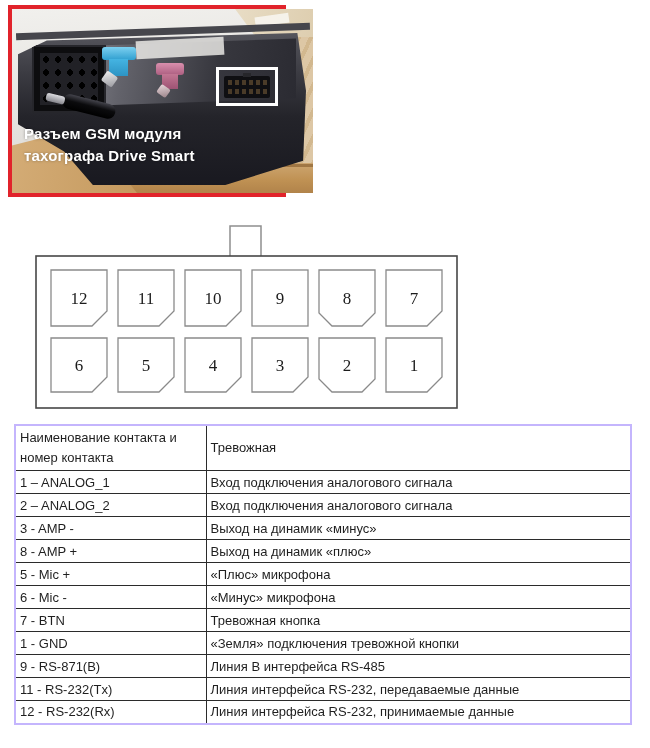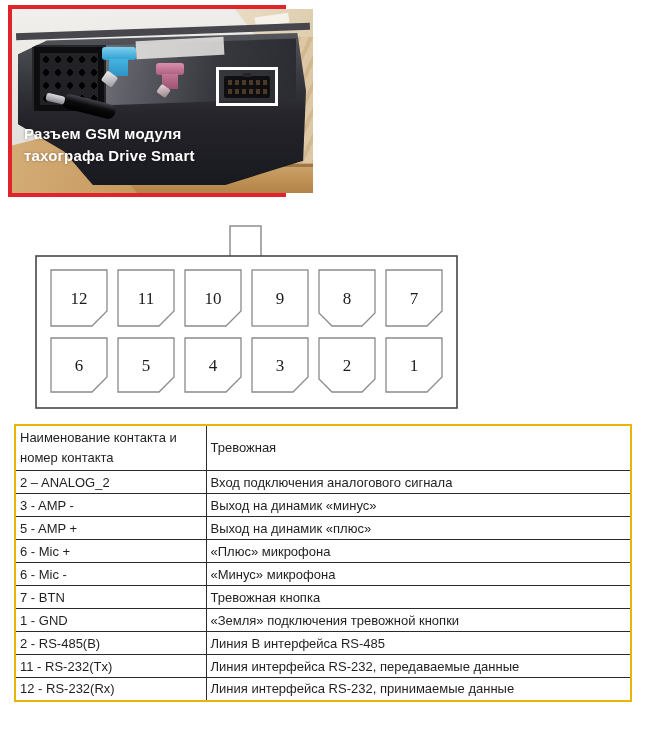--- a/index.html
+++ b/index.html
@@ -63,21 +63,21 @@
                             0 9px #4a3b28,7px 9px #4a3b28,14px 9px #4a3b28,21px 9px #4a3b28,28px 9px #4a3b28,35px 9px #4a3b28; }
   .caption { left:12px; top:114px; z-index:8; color:#fff; font-weight:700; font-size:15px; line-height:22px;
              text-shadow:0 0 3px rgba(0,0,0,.35); letter-spacing:.2px; }
 
   
   .diagram { position:absolute; left:0; top:220px; }
   .pin-num { font-family:"Liberation Serif", serif; font-size:17px; fill:#1c1c1c; }
 
   
   .pin-table { position:absolute; left:14px; top:424px; width:618px; border-collapse:collapse;
-               font-size:13px; color:#1f1f1f; table-layout:fixed; border:2px solid #eab308; }
+               font-size:13px; color:#1f1f1f; table-layout:fixed; border:2px solid #c4b5fd; }
   .pin-table td { border:1px solid #2b2b2b; padding:2px 4px 2px 4px; vertical-align:middle;
                   overflow:hidden; white-space:nowrap; }
   .pin-table tr.hdr td { height:42px; line-height:20px; white-space:normal; }
   .pin-table tr.row td { height:23px; }
   .col-pin { width:191px; }
 </style>
 </head>
 <body>
 
 <div class="canvas">
@@ -161,49 +161,53 @@
     <colgroup>
         <col class="col-pin">
         <col>
       </colgroup>
     <tbody>
       <tr class="hdr">
         <td>Наименование контакта и номер контакта</td>
         <td>Тревожная</td>
       </tr>
       <tr class="row">
+          <td>1 – ANALOG_1</td>
+          <td>Вход подключения аналогового сигнала</td>
+        </tr>
+      <tr class="row">
           <td>2 – ANALOG_2</td>
           <td>Вход подключения аналогового сигнала</td>
         </tr>
       <tr class="row">
           <td>3 - AMP -</td>
           <td>Выход на динамик «минус»</td>
         </tr>
       <tr class="row">
-          <td>5 - AMP +</td>
+          <td>8 - AMP +</td>
           <td>Выход на динамик «плюс»</td>
         </tr>
       <tr class="row">
-          <td>6 - Mic +</td>
+          <td>5 - Mic +</td>
           <td>«Плюс» микрофона</td>
         </tr>
       <tr class="row">
           <td>6 - Mic -</td>
           <td>«Минус» микрофона</td>
         </tr>
       <tr class="row">
           <td>7 - BTN</td>
           <td>Тревожная кнопка</td>
         </tr>
       <tr class="row">
           <td>1 - GND</td>
           <td>«Земля» подключения тревожной кнопки</td>
         </tr>
       <tr class="row">
-          <td>2 - RS-485(B)</td>
+          <td>9 - RS-871(B)</td>
           <td>Линия B интерфейса RS-485</td>
         </tr>
       <tr class="row">
           <td>11 - RS-232(Tx)</td>
           <td>Линия интерфейса RS-232, передаваемые данные</td>
         </tr>
       <tr class="row">
           <td>12 - RS-232(Rx)</td>
           <td>Линия интерфейса RS-232, принимаемые данные</td>
         </tr>

